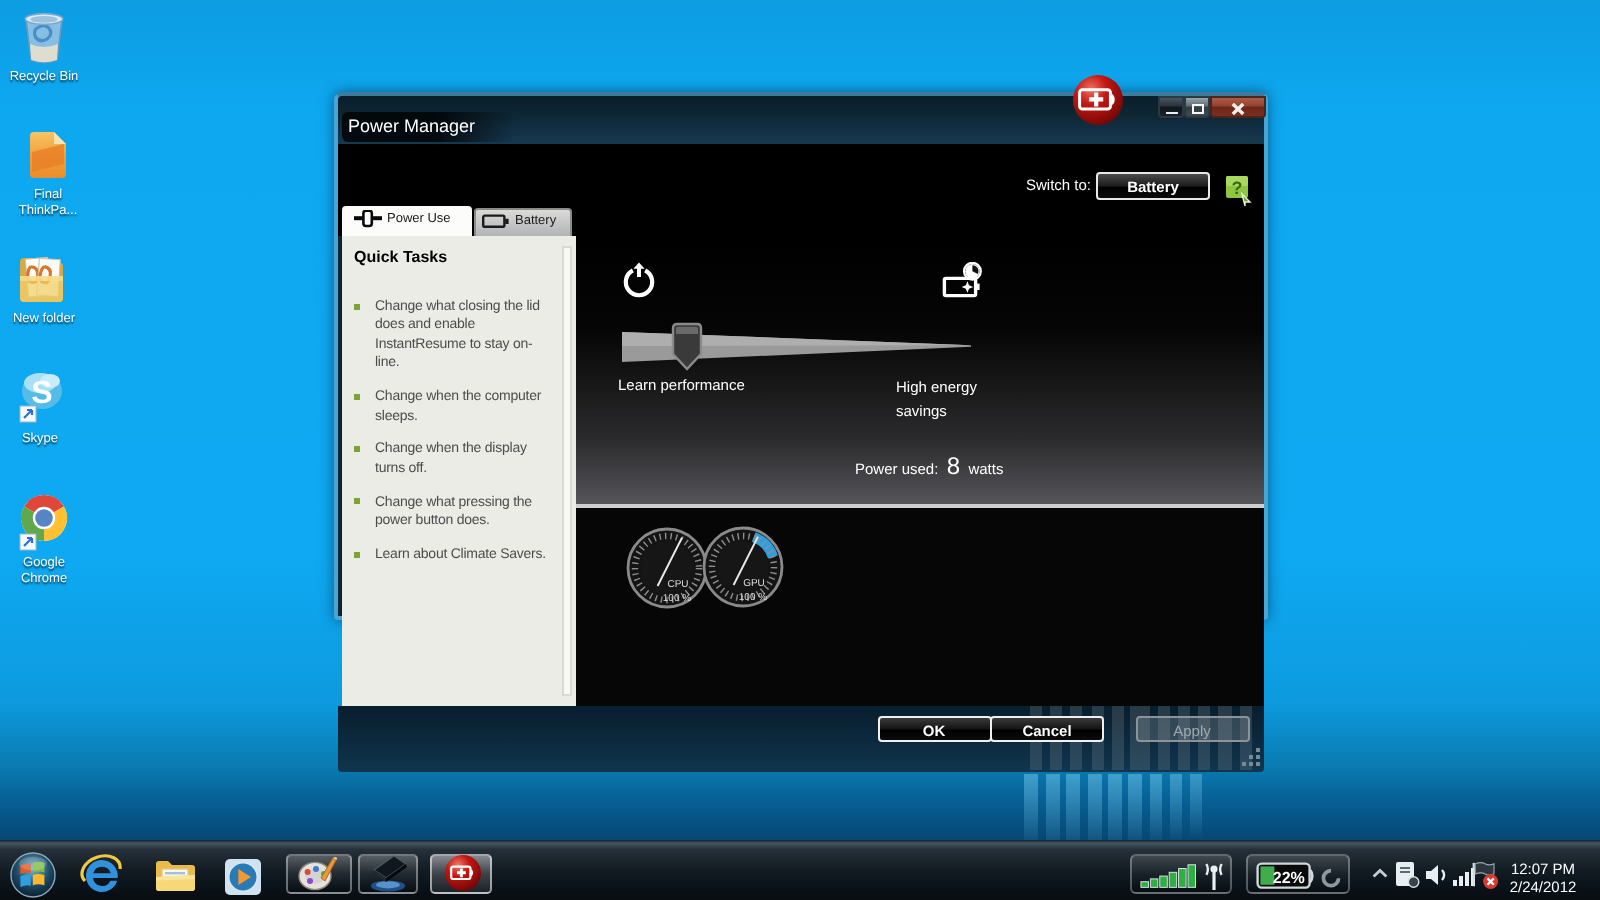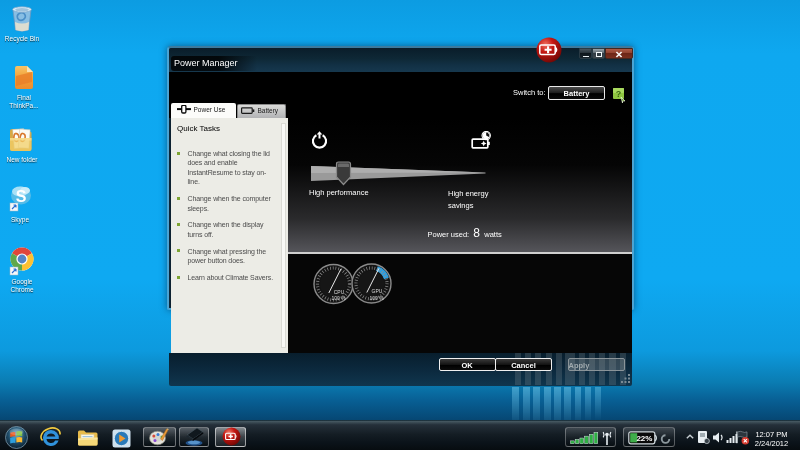--- a/index.html
+++ b/index.html
@@ -150,21 +150,21 @@
   <div class="abs" style="left:67.5px;top:56px;width:49px;height:14px;border:1px solid #8a8a8a;border-bottom:none;border-radius:2px 2px 0 0;
     background:linear-gradient(180deg,#dadad8 0%,#b2b3b5 100%);"></div>
   <svg class="abs" style="left:71.5px;top:58.5px" width="14" height="8" viewBox="0 0 14 8">
     <rect x="0.6" y="0.8" width="10.6" height="5.6" rx="0.8" fill="none" stroke="#1a1a1a" stroke-width="1.2"></rect>
     <rect x="11.6" y="2.4" width="1.7" height="2.6" fill="#1a1a1a"></rect>
   </svg>
   <div class="abs" style="left:88.5px;top:58.5px;color:#1a1a1a;font-size:6.5px;">Battery</div>
 
   <div class="abs" style="left:1.5px;top:70px;width:117px;height:235px;background:#ecece6;"></div>
   <div class="abs" style="left:112px;top:75px;width:5px;height:225px;background:#f8f8f5;border:1px solid #dadad4;"></div>
-  <div class="abs" style="left:8px;top:76px;color:#000;font-size:8px;font-weight:normal;">Quick Tasks</div>
+  <div class="abs" style="left:8px;top:76px;color:#000;font-size:8px;font-weight:bold;">Quick Tasks</div>
   <div class="abs" id="qtlist" style="left:8px;top:101px;width:98px;color:#4c4c4c;font-size:7px;line-height:9.4px;letter-spacing:-0.12px;">
     <div class="qt">Change what closing the lid<br>does and enable<br>InstantResume to stay on-<br>line.</div>
     <div class="qt">Change when the computer<br>sleeps.</div>
     <div class="qt">Change when the display<br>turns off.</div>
     <div class="qt">Change what pressing the<br>power button does.</div>
     <div class="qt">Learn about Climate Savers.</div>
   </div>
 
   <div class="abs" style="left:119px;top:70px;width:344px;height:134px;
     background:linear-gradient(180deg,#000 0%,#050505 35%,#2a2a2c 75%,#55555a 100%);"></div>
@@ -187,21 +187,21 @@
   </svg>
 
   <svg class="abs" style="left:142px;top:116px" width="180" height="22" viewBox="0 0 180 22">
     <polygon points="0,2 174.5,8.6 174.5,9.4 0,17" fill="#9a9a9a"></polygon>
     <polygon points="0,2 174.5,8.6 0,9" fill="#aeaeae"></polygon>
   </svg>
   <svg class="abs" style="left:166px;top:113px" width="17" height="25" viewBox="0 0 17 25">
     <path d="M1.5 3 Q1.5 1 3.5 1 L13.5 1 Q15.5 1 15.5 3 L15.5 16 L8.5 23.5 L1.5 16 Z" fill="#3a3a3a" stroke="#8a8a8a" stroke-width="1.2"></path>
     <path d="M3 3.5 Q3 2.4 4.4 2.4 L12.6 2.4 Q14 2.4 14 3.5 L14 6 L3 6 Z" fill="#6a6a6a"></path>
   </svg>
-  <div class="abs" style="left:140px;top:139.5px;color:#fff;font-size:7.5px;">High performance</div>
+  <div class="abs" style="left:140px;top:139.5px;color:#fff;font-size:7.5px;">Learn performance</div>
   <div class="abs" style="left:279px;top:139.5px;color:#fff;font-size:7.5px;line-height:12px;">High energy<br>savings</div>
   <div class="abs" style="left:258.5px;top:178px;color:#fff;font-size:7.5px;">Power used:&nbsp; <span style="font-size:12px;">8</span> &nbsp;watts</div>
 
   <svg class="abs" style="left:142px;top:213.5px" width="86" height="46" viewBox="0 0 86 46">
     <circle cx="22.5" cy="22" r="19.5" fill="#141414" stroke="#8a8a8a" stroke-width="1.4"></circle>
     <circle cx="22.5" cy="22" r="16" fill="none" stroke="#8f8f8f" stroke-width="3.2" stroke-dasharray="0.7,2.05"></circle>
     <circle cx="22.5" cy="22" r="13.4" fill="#161616"></circle>
     <path d="M17.8 31 L30 6.8" stroke="#e8e8e8" stroke-width="1"></path>
     <text x="28" y="31.5" font-size="5" fill="#ddd" text-anchor="middle" font-family="Liberation Sans">CPU</text>
     <text x="27.5" y="38.3" font-size="5" fill="#ddd" text-anchor="middle" font-family="Liberation Sans">100 %</text>
@@ -230,21 +230,21 @@
     <div class="bar" style="left:116px;width:6px;height:32px;background:rgba(150,158,162,.22)"></div>
   </div>
   <div class="abs" style="left:269.5px;top:309.5px;width:57px;height:13.5px;border:1px solid #f0f0f0;border-radius:2px;
     background:linear-gradient(180deg,#3a3a3a 0%,#141414 50%,#000 55%,#0c0c0c 100%);
     color:#fff;font-size:7.5px;font-weight:bold;text-align:center;line-height:13px;">OK</div>
   <div class="abs" style="left:326px;top:309.5px;width:57px;height:13.5px;border:1px solid #f0f0f0;border-radius:2px;
     background:linear-gradient(180deg,#3a3a3a 0%,#141414 50%,#000 55%,#0c0c0c 100%);
     color:#fff;font-size:7.5px;font-weight:bold;text-align:center;line-height:13px;">Cancel</div>
   <div class="abs" style="left:398.5px;top:309.5px;width:57px;height:13.5px;border:1px solid #8a9499;border-radius:2px;
     background:rgba(148,156,158,.3);
-    color:#a0aaae;font-size:7.5px;font-weight:bold;line-height:13px;">Apply</div>
+    color:#a0aaae;font-size:7.5px;font-weight:normal;text-align:center;line-height:13px;">Apply</div>
   <svg class="abs" style="left:452px;top:326px" width="10" height="9" viewBox="0 0 10 9">
     <g fill="#7a8a94">
         <rect x="7" y="0" width="2" height="2"></rect>
         <rect x="7" y="3.5" width="2" height="2"></rect>
         <rect x="3.5" y="3.5" width="2" height="2"></rect>
         <rect x="7" y="7" width="2" height="2"></rect>
         <rect x="3.5" y="7" width="2" height="2"></rect>
         <rect x="0" y="7" width="2" height="2"></rect>
       </g>
   </svg>

